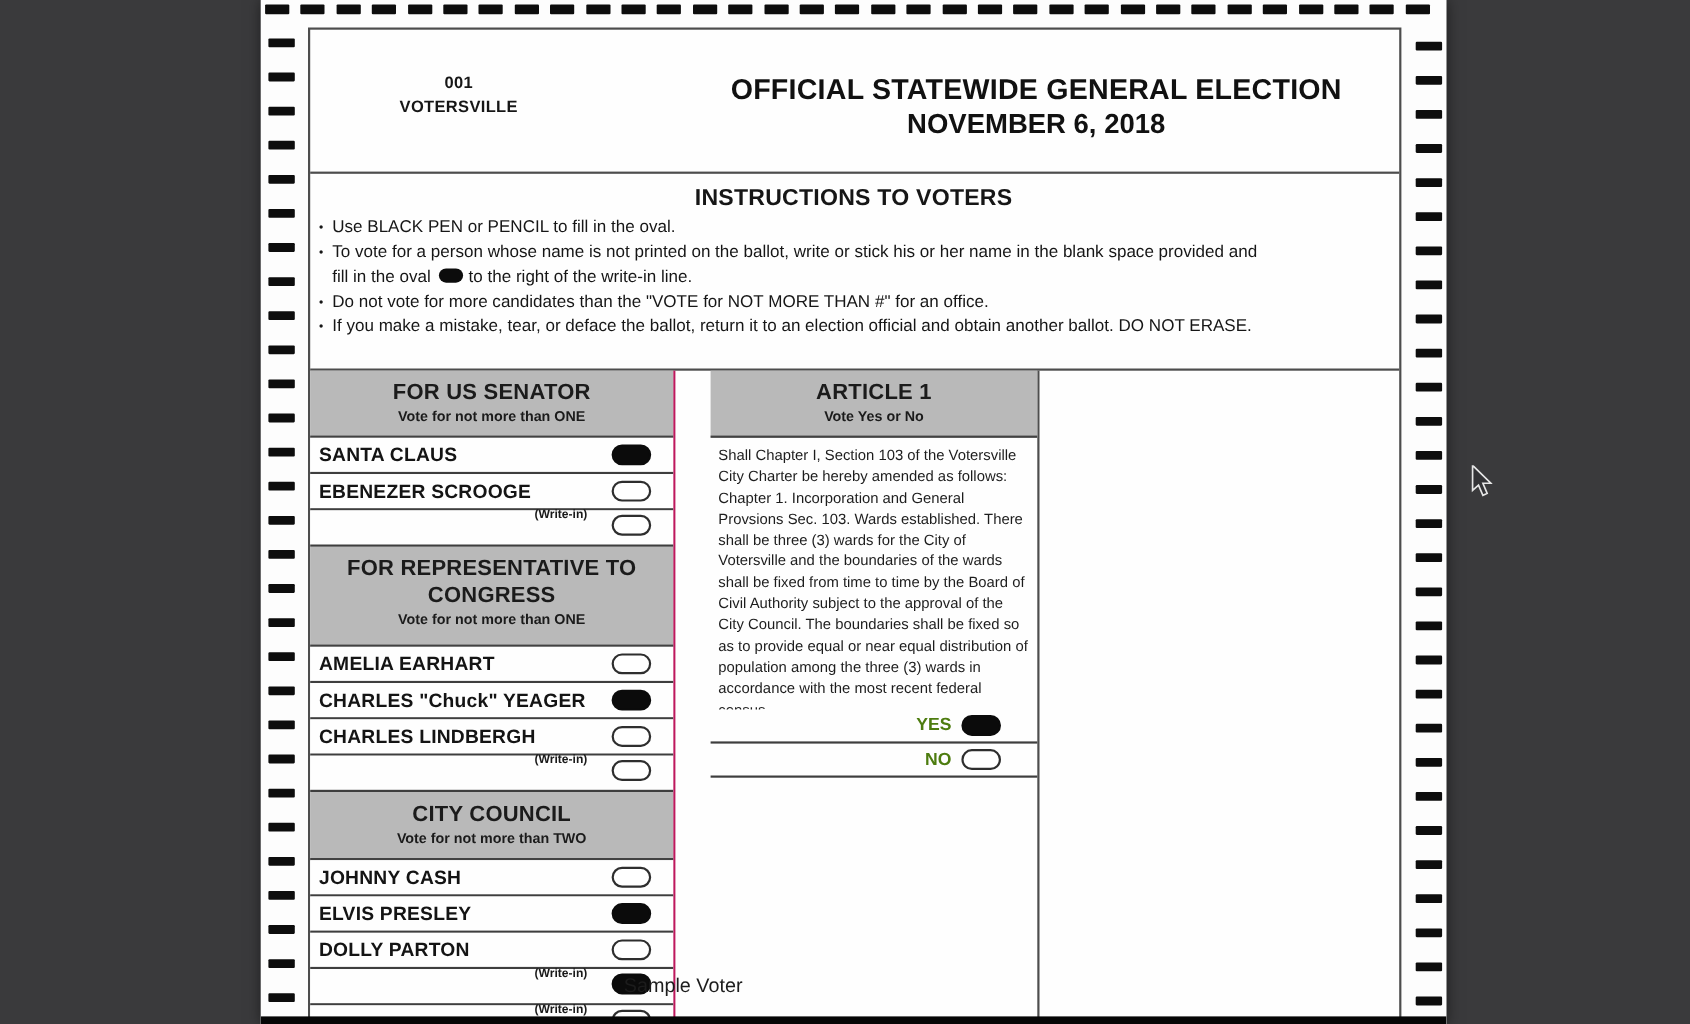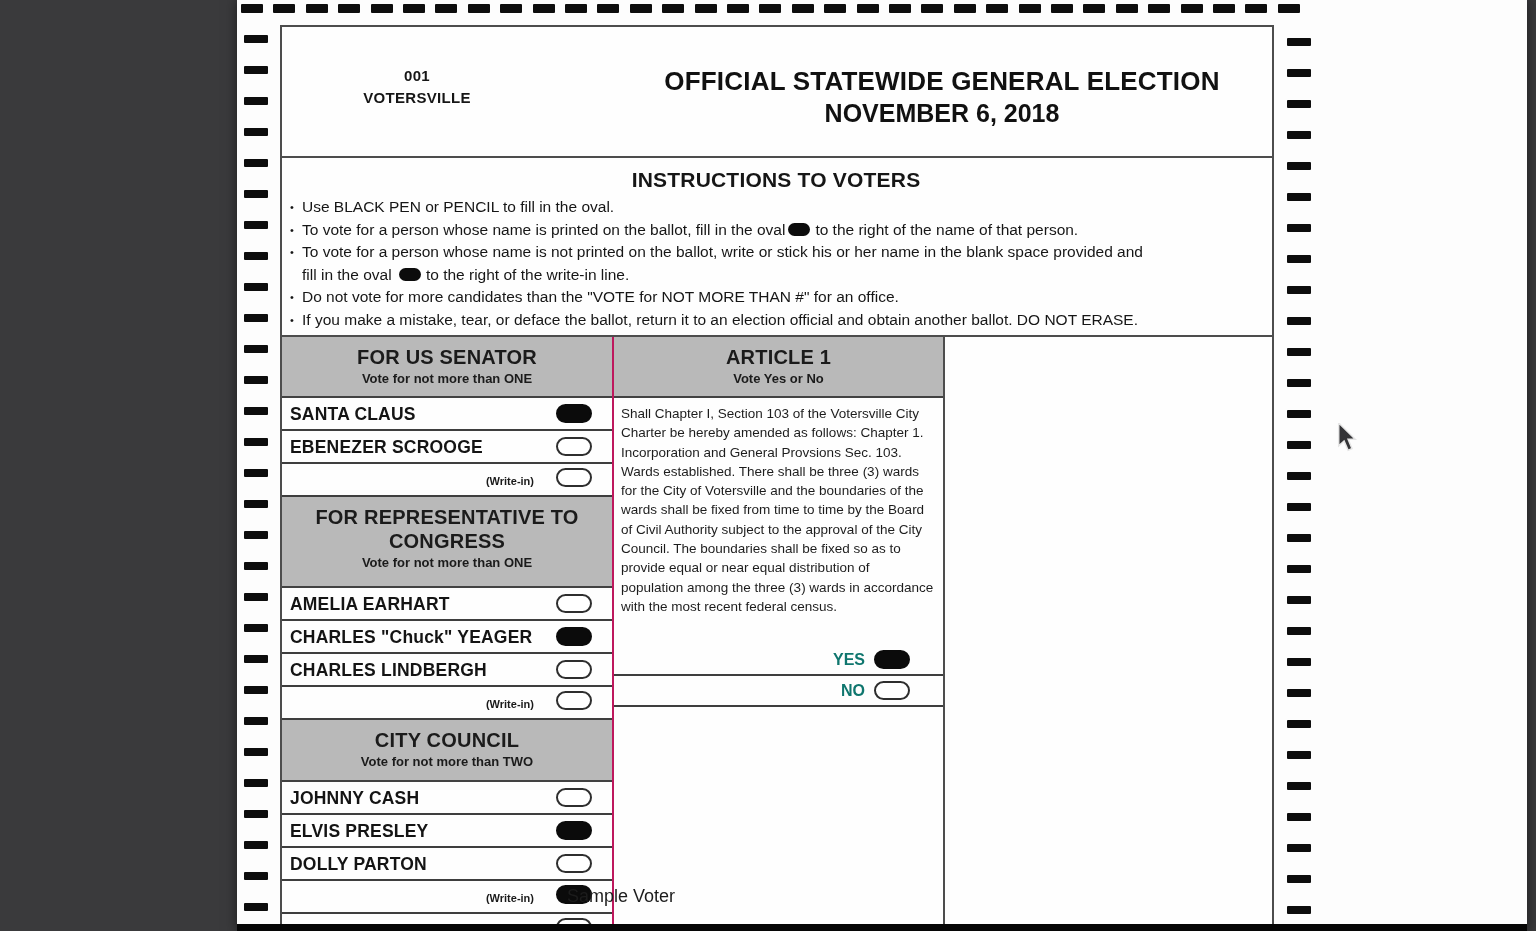--- a/index.html
+++ b/index.html
@@ -3,21 +3,21 @@
 <meta charset="utf-8">
 <style>
   html,body{margin:0;padding:0;}
   body{
     width:1536px;height:931px;overflow:hidden;
     background:#3a3a3c;
     font-family:"Liberation Sans", sans-serif;
     position:relative;
   }
   .ballot{
-    position:absolute;left:237px;top:0;width:1290px;height:931px;
+    position:absolute;left:237px;top:0;width:1078px;height:931px;
     background:#fdfdfd;overflow:hidden;
     box-shadow:0 0 12px rgba(0,0,0,.5);
   }
   
   .tm{position:absolute;background:#0d0d0d;border-radius:1px;}
   .tm.h{width:22px;height:9px;}
   .tm.v{width:24px;height:8px;}
   
   .content-box{
     position:absolute;left:43px;top:25px;width:994px;height:906px;
@@ -36,45 +36,45 @@
   .ins-title{text-align:center;font-weight:bold;font-size:21px;margin-bottom:4px;letter-spacing:.2px;}
   .ins-list{list-style:none;margin:0;padding:0;font-size:15.5px;line-height:22.6px;}
   .ins-list li{position:relative;padding-left:14px;white-space:pre-wrap;}
   .ins-list li::before{content:"•";position:absolute;left:2px;top:0;font-size:11px;line-height:22.6px;}
   .oval-inline{display:inline-block;width:22px;height:13px;background:#0c0c0c;border-radius:7px;
     vertical-align:-1px;margin:0 5px 0 3px;}
   
   .contest-area{position:relative;height:594px;display:flex;align-items:stretch;}
   .col{box-sizing:border-box;height:100%;}
   .col-left{width:332px;border-right:2px solid #be185d;}
-  .col-mid{width:331px;border-right:2px solid #4d4d4d;position:relative;}
+  .col-mid{width:331px;border-right:2px solid #4d4d4d;position:relative;padding-left:32px;}
   .col-right{flex:1;}
   .c-head{background:#b9b9b9;border-bottom:2px solid #424242;box-sizing:border-box;
     text-align:center;padding:8px 10px 0 10px;color:#1b1b1b;}
   .c-title{font-weight:bold;font-size:20px;line-height:24px;letter-spacing:.2px;}
   .c-sub{font-weight:bold;font-size:13px;line-height:17px;padding-top:1px;}
   .head-senator{height:61px;}
   .head-rep{height:91px;}
   .head-council{height:62px;}
   .head-article{height:61px;}
   .c-row{position:relative;height:33px;border-bottom:2px solid #3e3e3e;box-sizing:border-box;background:#fefefe;}
   .c-name{position:absolute;left:8px;top:50%;transform:translateY(-50%);
     font-weight:bold;font-size:17.5px;color:#141414;white-space:nowrap;letter-spacing:.2px;}
-  .w-label{position:absolute;right:78px;bottom:8px;font-weight:bold;font-size:11px;color:#1a1a1a;}
+  .w-label{position:absolute;right:78px;bottom:21px;font-weight:bold;font-size:11px;color:#1a1a1a;}
   .oval{position:absolute;right:20px;width:36px;height:19px;border:2px solid #2e2e2e;border-radius:10px;
     box-sizing:border-box;background:#fff;}
   .c-row .oval{top:6px;}
   .c-row.write-in .oval{top:4px;}
   .oval.filled{background:#0b0b0b;border-color:#0b0b0b;}
   
   .m-text{padding:6px 8px 0 7px;font-size:13.5px;line-height:19.3px;color:#1d1d1d;height:247px;
     box-sizing:border-box;overflow:hidden;}
   .opt-row{position:relative;height:31px;border-bottom:2px solid #3e3e3e;box-sizing:border-box;
     display:flex;align-items:center;justify-content:flex-end;padding-right:33px;gap:9px;}
-  .opt-label{font-weight:bold;font-size:16px;color:#0f766e;}
+  .opt-label{font-weight:bold;font-size:16px;color:#4d7c0f;}
   .opt-row .oval{position:static;}
   
   .written-name{position:absolute;left:330px;top:886px;font-size:18px;color:#1c1c1c;
     white-space:nowrap;z-index:6;}
   
   .bottom-bar{position:absolute;left:0;bottom:0;width:100%;height:7px;background:#060606;z-index:7;}
   
   .cursor{position:absolute;left:1337px;top:423px;z-index:20;}
 </style>
 </head>
@@ -190,21 +190,20 @@
       <div class="e-title">
         <div class="l1">OFFICIAL STATEWIDE GENERAL ELECTION</div>
         <div class="l2">NOVEMBER 6, 2018</div>
       </div>
     </div>
 
     <div class="instructions">
       <div class="ins-title">INSTRUCTIONS TO VOTERS</div>
       <ul class="ins-list" id="ins-list">
           <li><span>Use BLACK PEN or PENCIL to fill in the oval.</span></li>
-          <li><span>To vote for a person whose name is printed on the ballot, fill in the oval</span><span class="oval-inline"></span><span>to the right of the name of that person.</span></li>
           <li><span>To vote for a person whose name is not printed on the ballot, write or stick his or her name in the blank space provided and
 fill in the oval </span><span class="oval-inline"></span><span>to the right of the write-in line.</span></li>
           <li><span>Do not vote for more candidates than the "VOTE for NOT MORE THAN #" for an office.</span></li>
           <li><span>If you make a mistake, tear, or deface the ballot, return it to an election official and obtain another ballot. DO NOT ERASE.</span></li>
         </ul>
     </div>
 
     <div class="contest-area">
       <div class="col col-left" id="col-left">
           <div>

